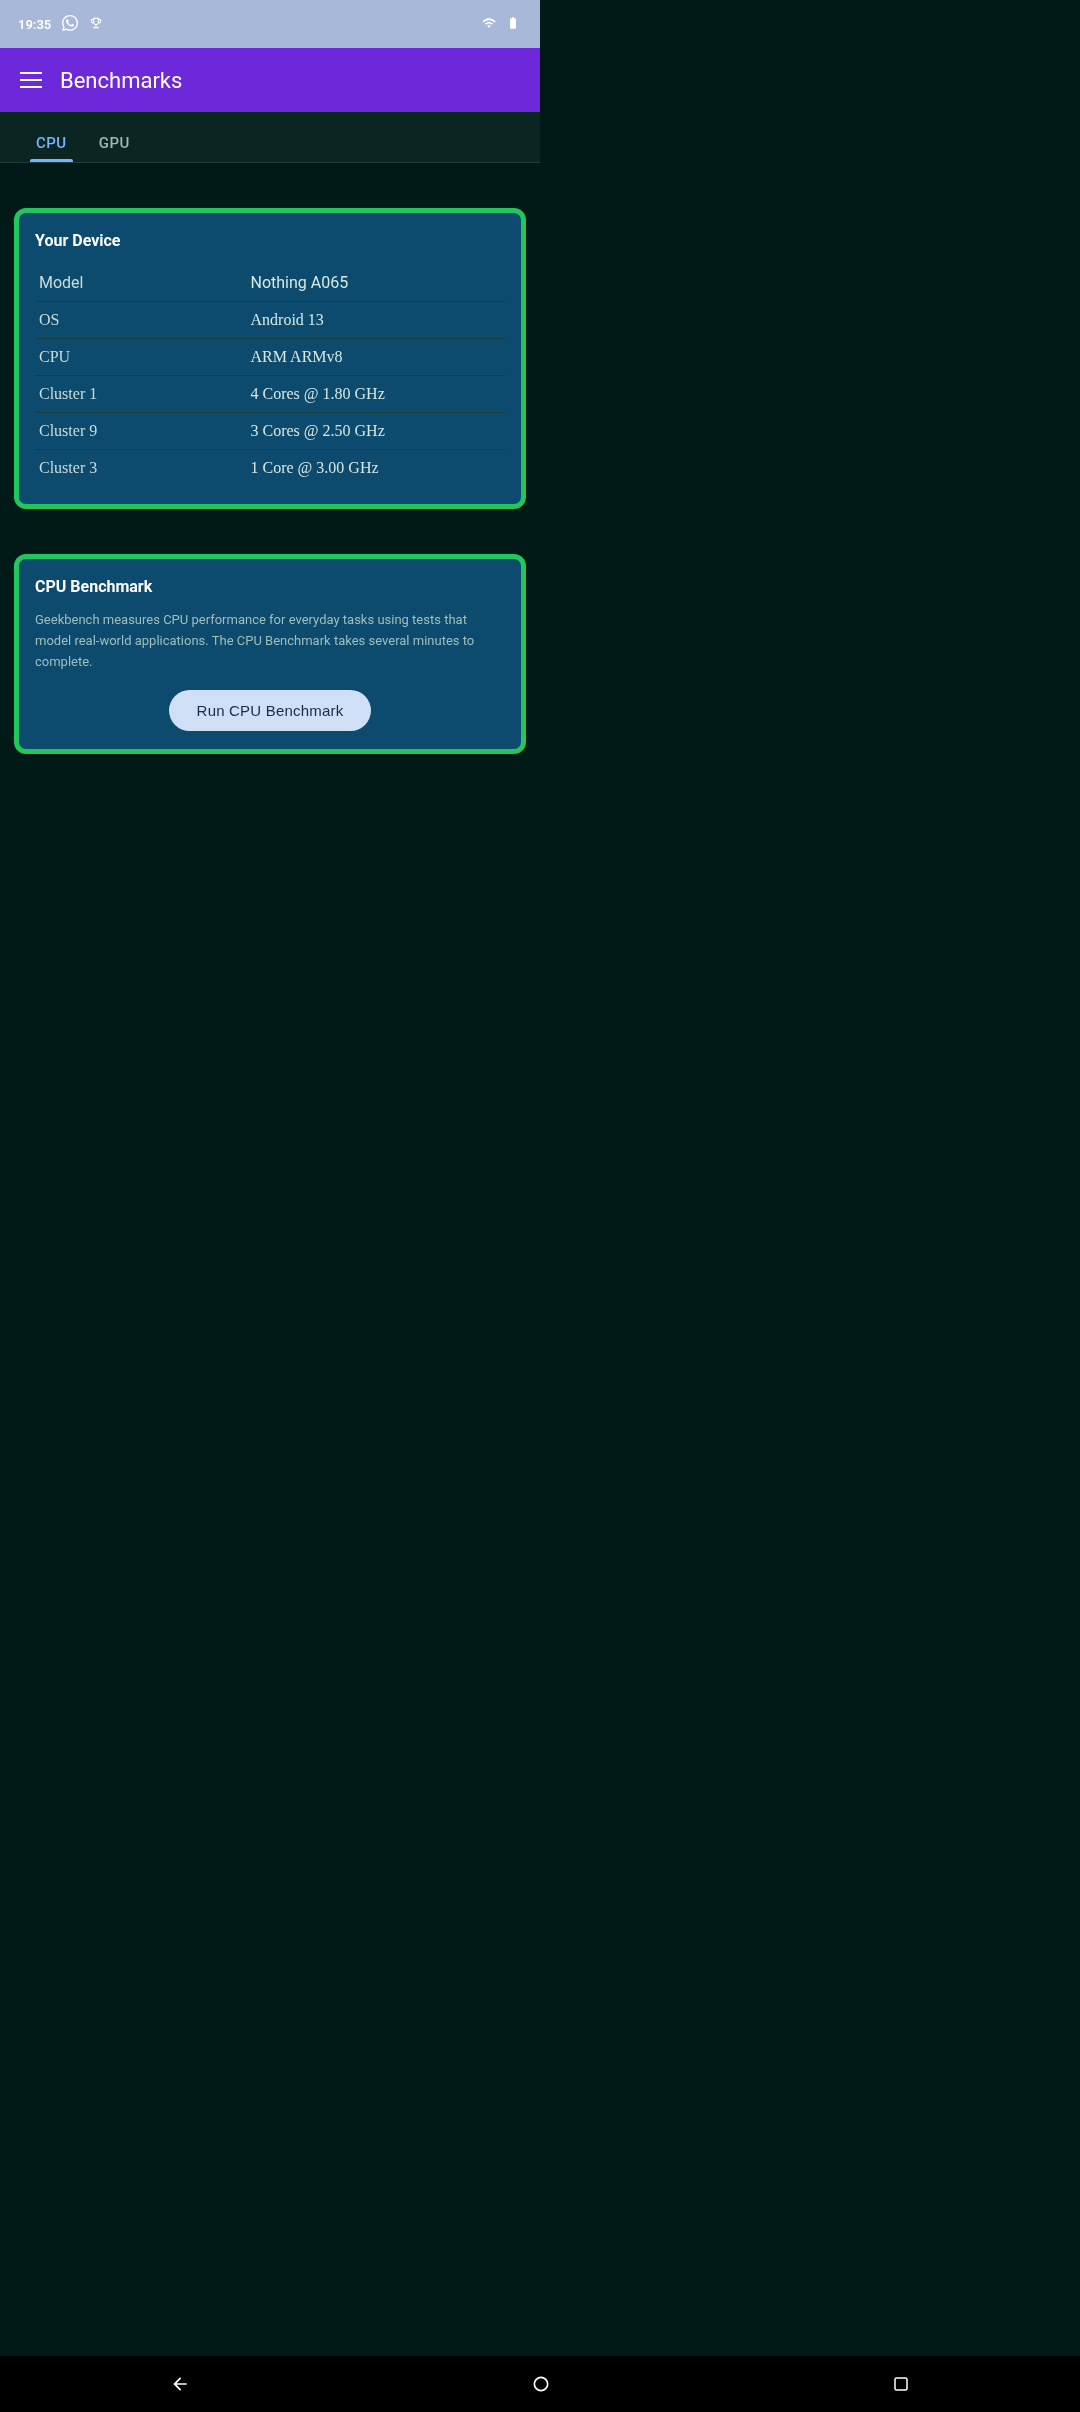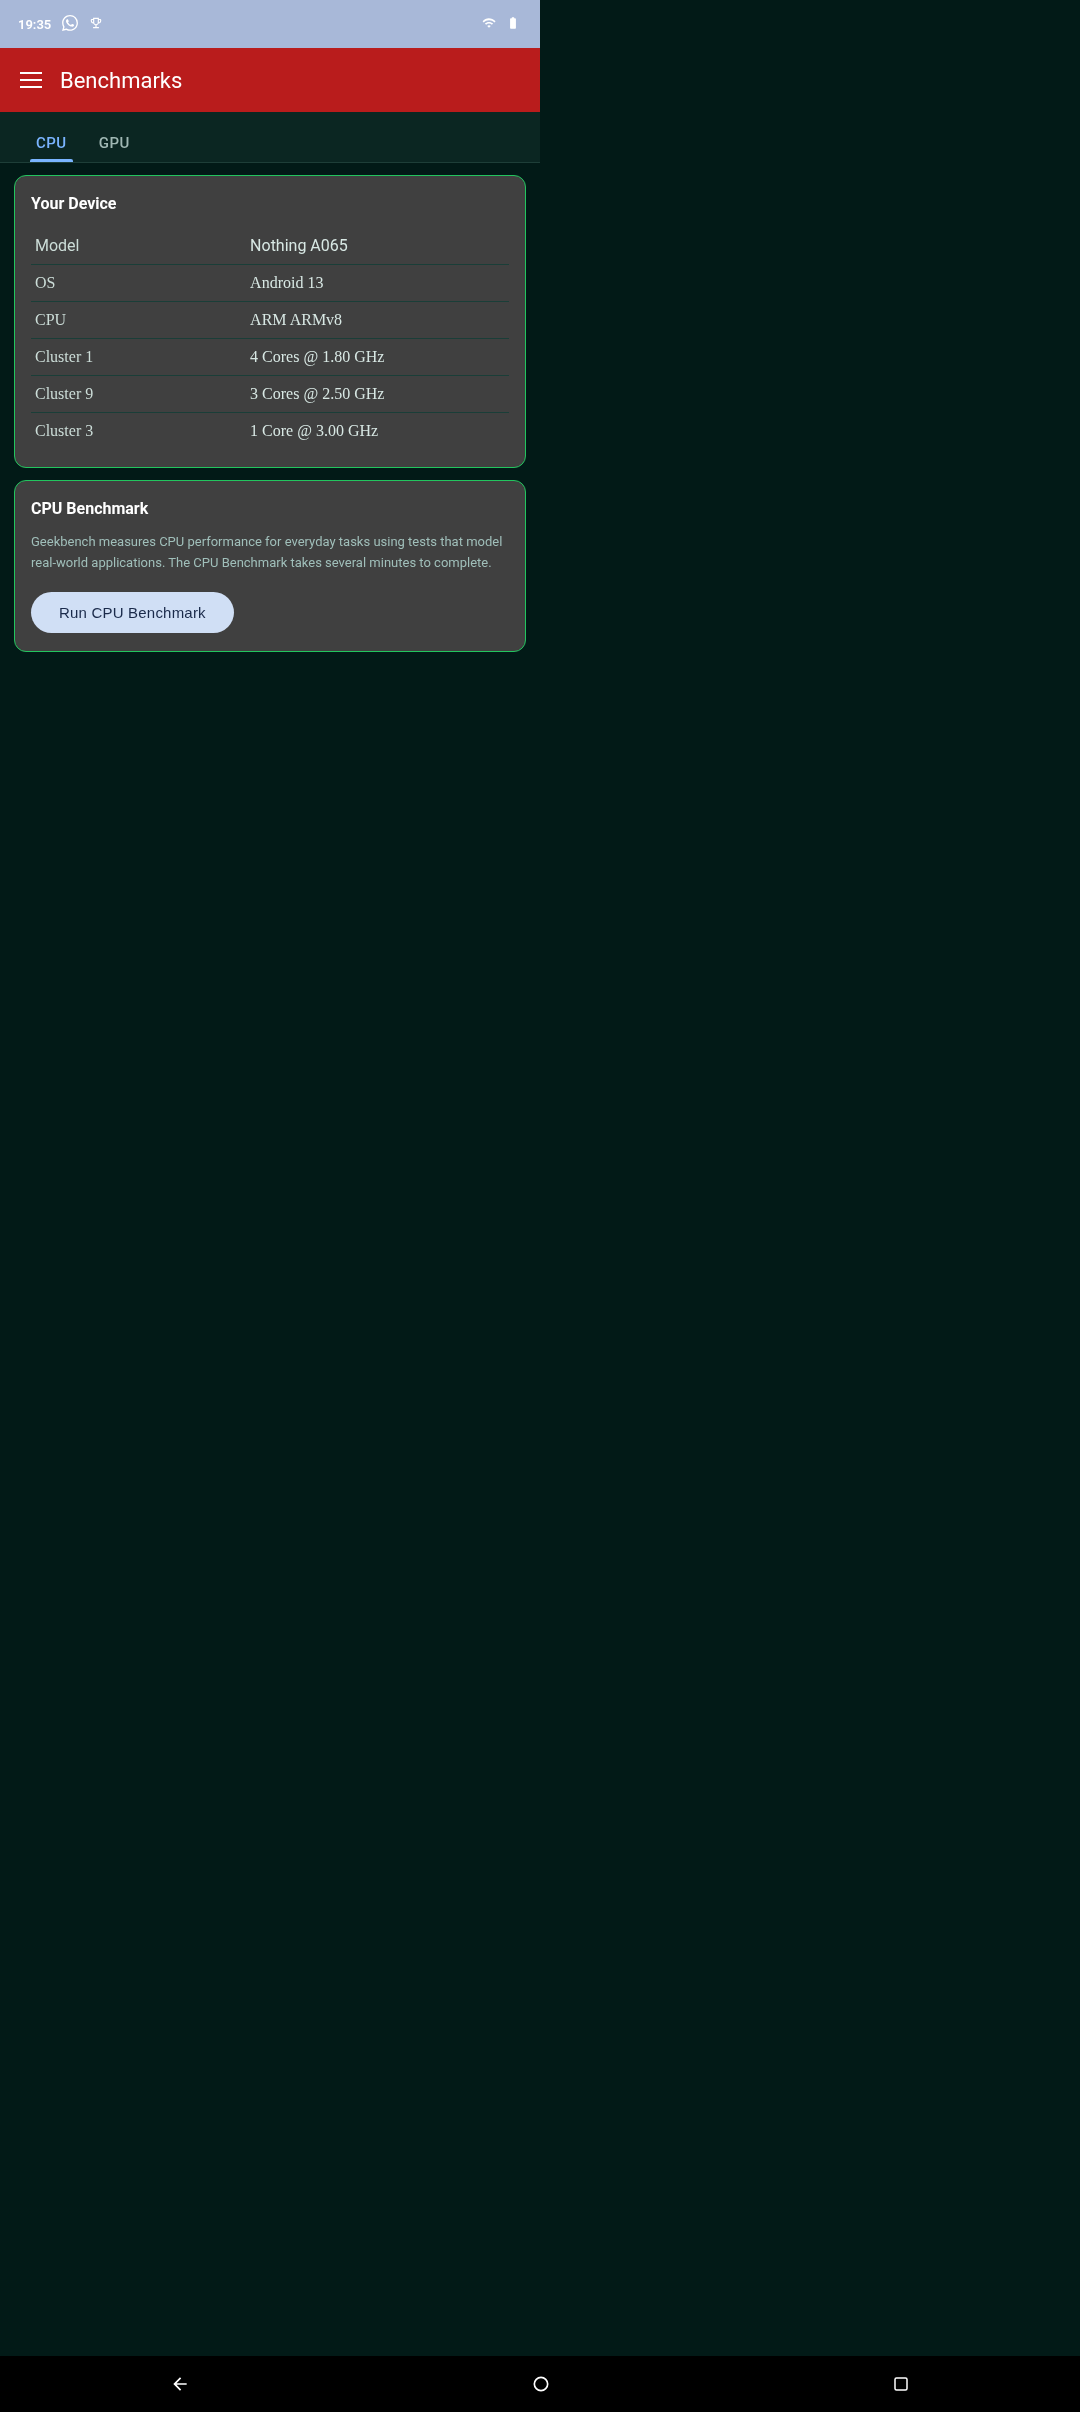--- a/index.html
+++ b/index.html
@@ -37,21 +37,21 @@
       align-items: center;
       gap: 6px;
       color: white;
       font-size: 13px;
     }
 
     
     .app-bar {
       width: 100%;
       height: 64px;
-      background: #b91c1c;
+      background: #6d28d9;
       display: flex;
       align-items: center;
       padding: 0 20px;
       gap: 18px;
     }
     .hamburger-icon {
       display: flex;
       flex-direction: column;
       gap: 5px;
       cursor: pointer;
@@ -112,24 +112,25 @@
     
     .main-content {
       padding: 12px 14px;
       display: flex;
       flex-direction: column;
       gap: 12px;
     }
 
     
     .card {
-      background: #404040;
+      background: #0c4a6e;
       border-radius: 12px;
       padding: 18px 16px;
-      border: 1px solid #22c55e;
+      border: 5px solid #22c55e;
+      margin-top: 33px;
     }
 
     .card-title {
       font-size: 16px;
       font-weight: 700;
       color: #ffffff;
       margin-bottom: 14px;
     }
 
     
@@ -156,21 +157,21 @@
 
     
     .benchmark-desc {
       font-size: 13px;
       color: #a0bfba;
       line-height: 1.6;
       margin-bottom: 18px;
     }
     .btn-container {
       display: flex;
-      justify-content: flex-start;
+      justify-content: center;
     }
     .run-button {
       background: #d0dff5;
       color: #1a2a4a;
       border: none;
       border-radius: 30px;
       padding: 12px 28px;
       font-size: 15px;
       font-weight: 500;
       cursor: pointer;

